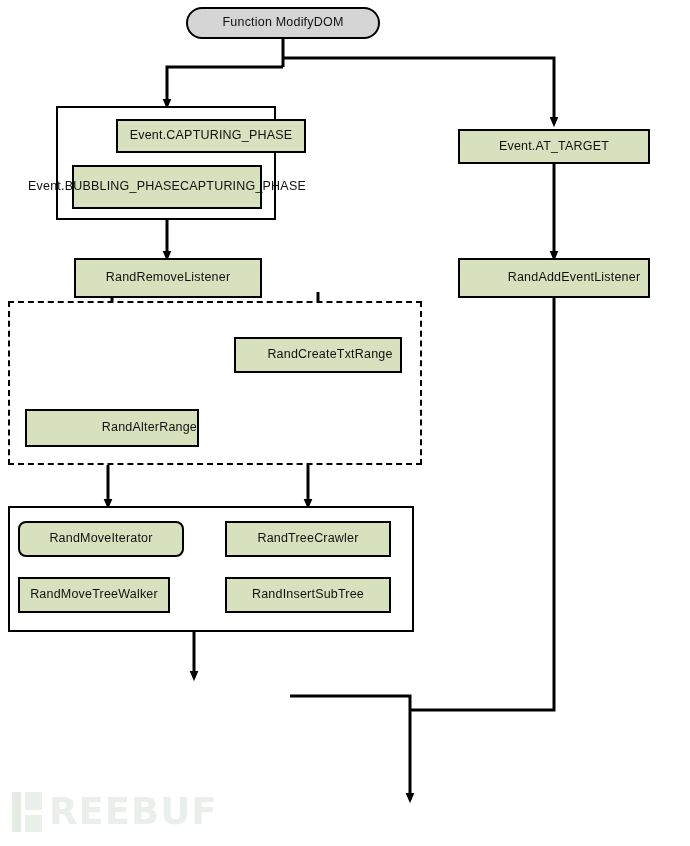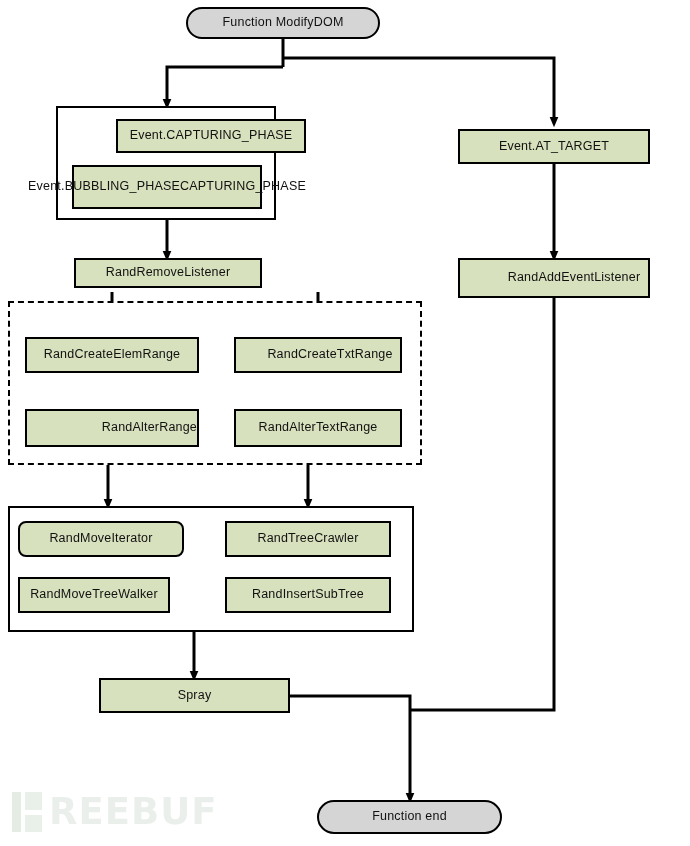--- a/index.html
+++ b/index.html
@@ -155,71 +155,59 @@
   </div>
 
   <div class="node proc wrap2" style="left:72px; top:165px; width:190px; height:44px; z-index:3;">
     <span>Event.BUBBLING_PHASECAPTURING_PHASE</span>
   </div>
 
   <div class="node proc" style="left:458px; top:129px; width:192px; height:35px;">
     <span>Event.AT_TARGET</span>
   </div>
 
-  <div class="node proc" style="left:74px; top:258px; width:188px; height:30px;">
+  <div class="node proc" style="left:74px; top:258px; width:188px; height:40px;">
     <span>RandRemoveListener</span>
   </div>
 
   <div class="node proc" style="left:458px; top:258px; width:192px; height:40px;padding-left:40px;">
     <span>RandAddEventListener</span>
   </div>
 
   <div class="group-dashed" style="left:8px; top:301px; width:414px; height:164px;"></div>
 
-  <div class="node proc" style="left:25px; top:337px; width:174px; height:36px; z-index:3;">
-    <span>RandCreateElemRange</span>
-  </div>
 
   <div class="node proc" style="left:234px; top:337px; width:168px; height:36px; z-index:3;padding-left:24px;">
     <span>RandCreateTxtRange</span>
   </div>
 
   <div class="node proc" style="left:25px; top:409px; width:174px; height:38px; z-index:3;justify-content:flex-end;">
     <span>RandAlterRange</span>
   </div>
 
-  <div class="node proc" style="left:234px; top:409px; width:168px; height:38px; z-index:3;">
-    <span>RandAlterTextRange</span>
-  </div>
 
   <div class="group-solid" style="left:8px; top:506px; width:406px; height:126px;"></div>
 
   <div class="node proc" style="left:18px; top:521px; width:166px; height:36px; z-index:3;border-radius:8px;">
     <span>RandMoveIterator</span>
   </div>
 
   <div class="node proc" style="left:225px; top:521px; width:166px; height:36px; z-index:3;">
     <span>RandTreeCrawler</span>
   </div>
 
   <div class="node proc" style="left:18px; top:577px; width:152px; height:36px; z-index:3;">
     <span>RandMoveTreeWalker</span>
   </div>
 
   <div class="node proc" style="left:225px; top:577px; width:166px; height:36px; z-index:3;">
     <span>RandInsertSubTree</span>
   </div>
 
-  <div class="node proc" style="left:99px; top:678px; width:191px; height:35px;">
-    <span>Spray</span>
-  </div>
-
-  <div class="node term" style="left:317px; top:800px; width:185px; height:34px;">
-    <span>Function end</span>
-  </div>
+
 
   <div id="watermark">
     <span class="wm-mark">
       <span class="wm-bar"></span>
       <span class="wm-stack">
         <span class="wm-seg"></span>
         <span class="wm-seg"></span>
       </span>
     </span>
     <span class="wm-text">REEBUF</span>

